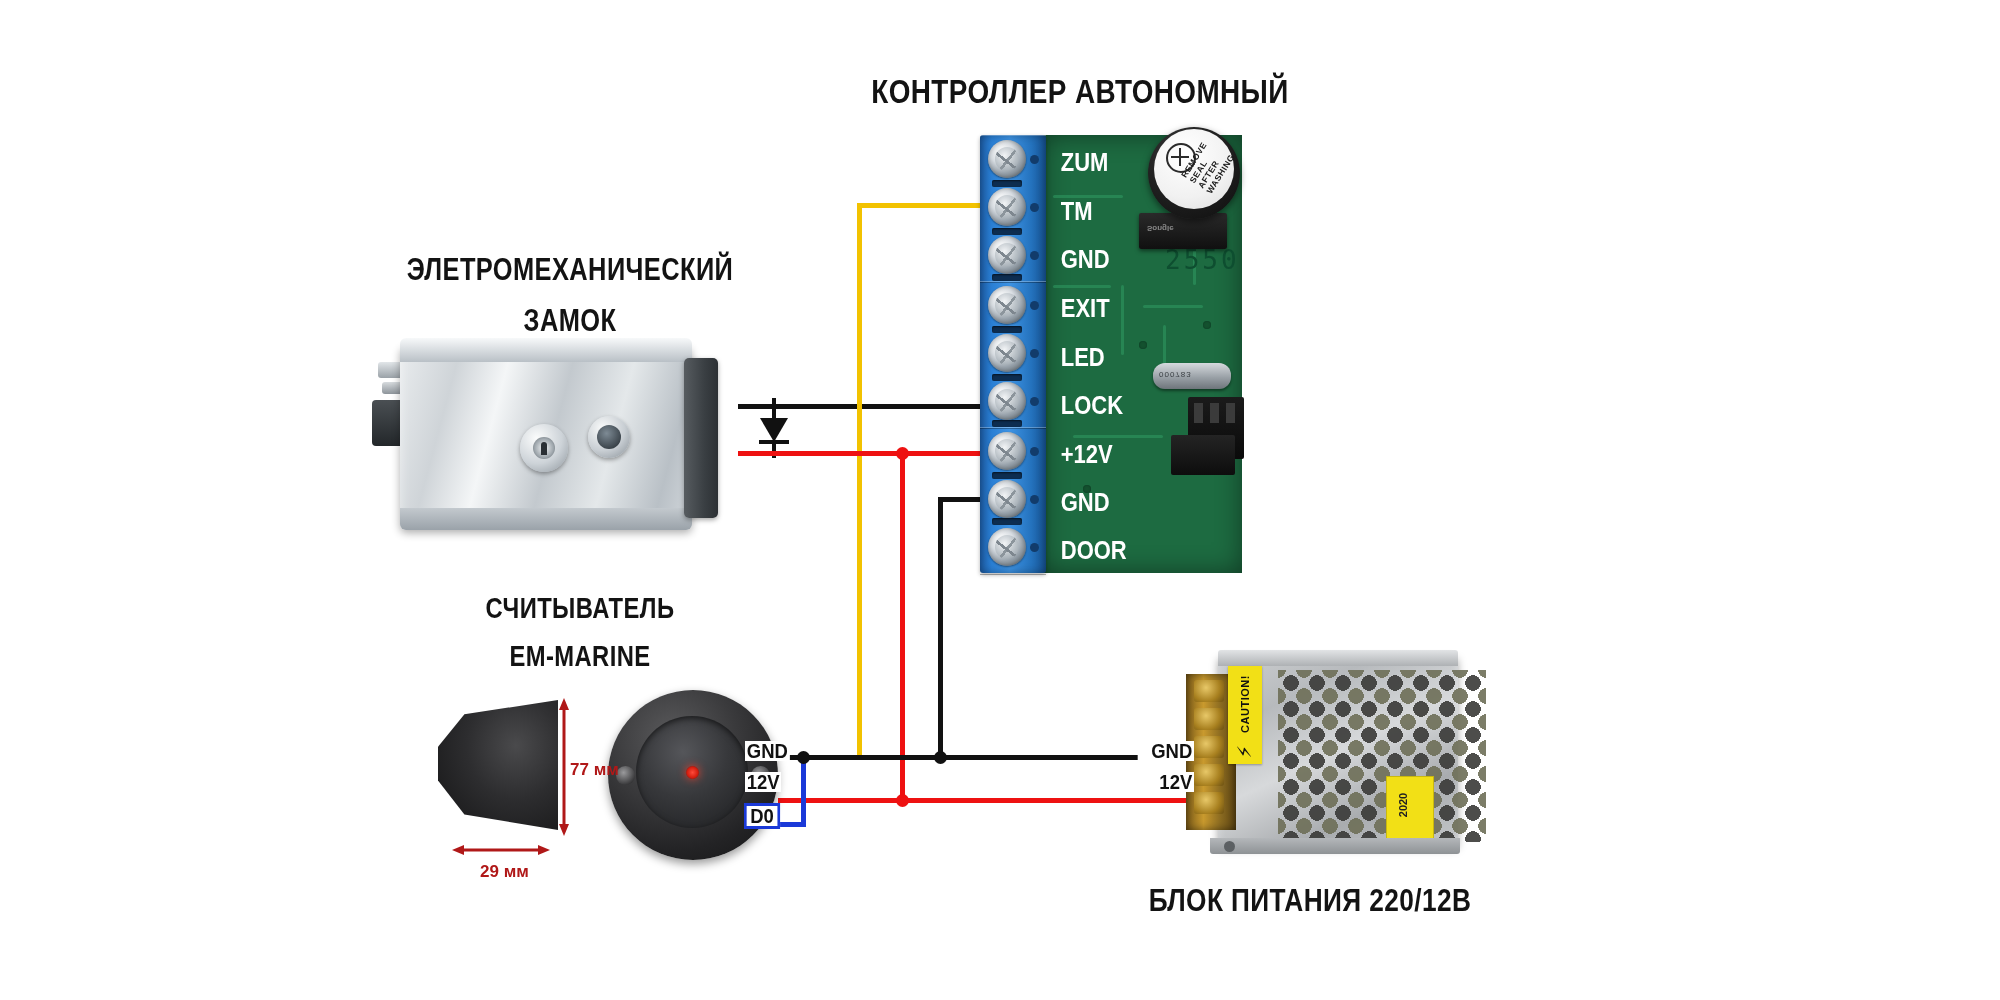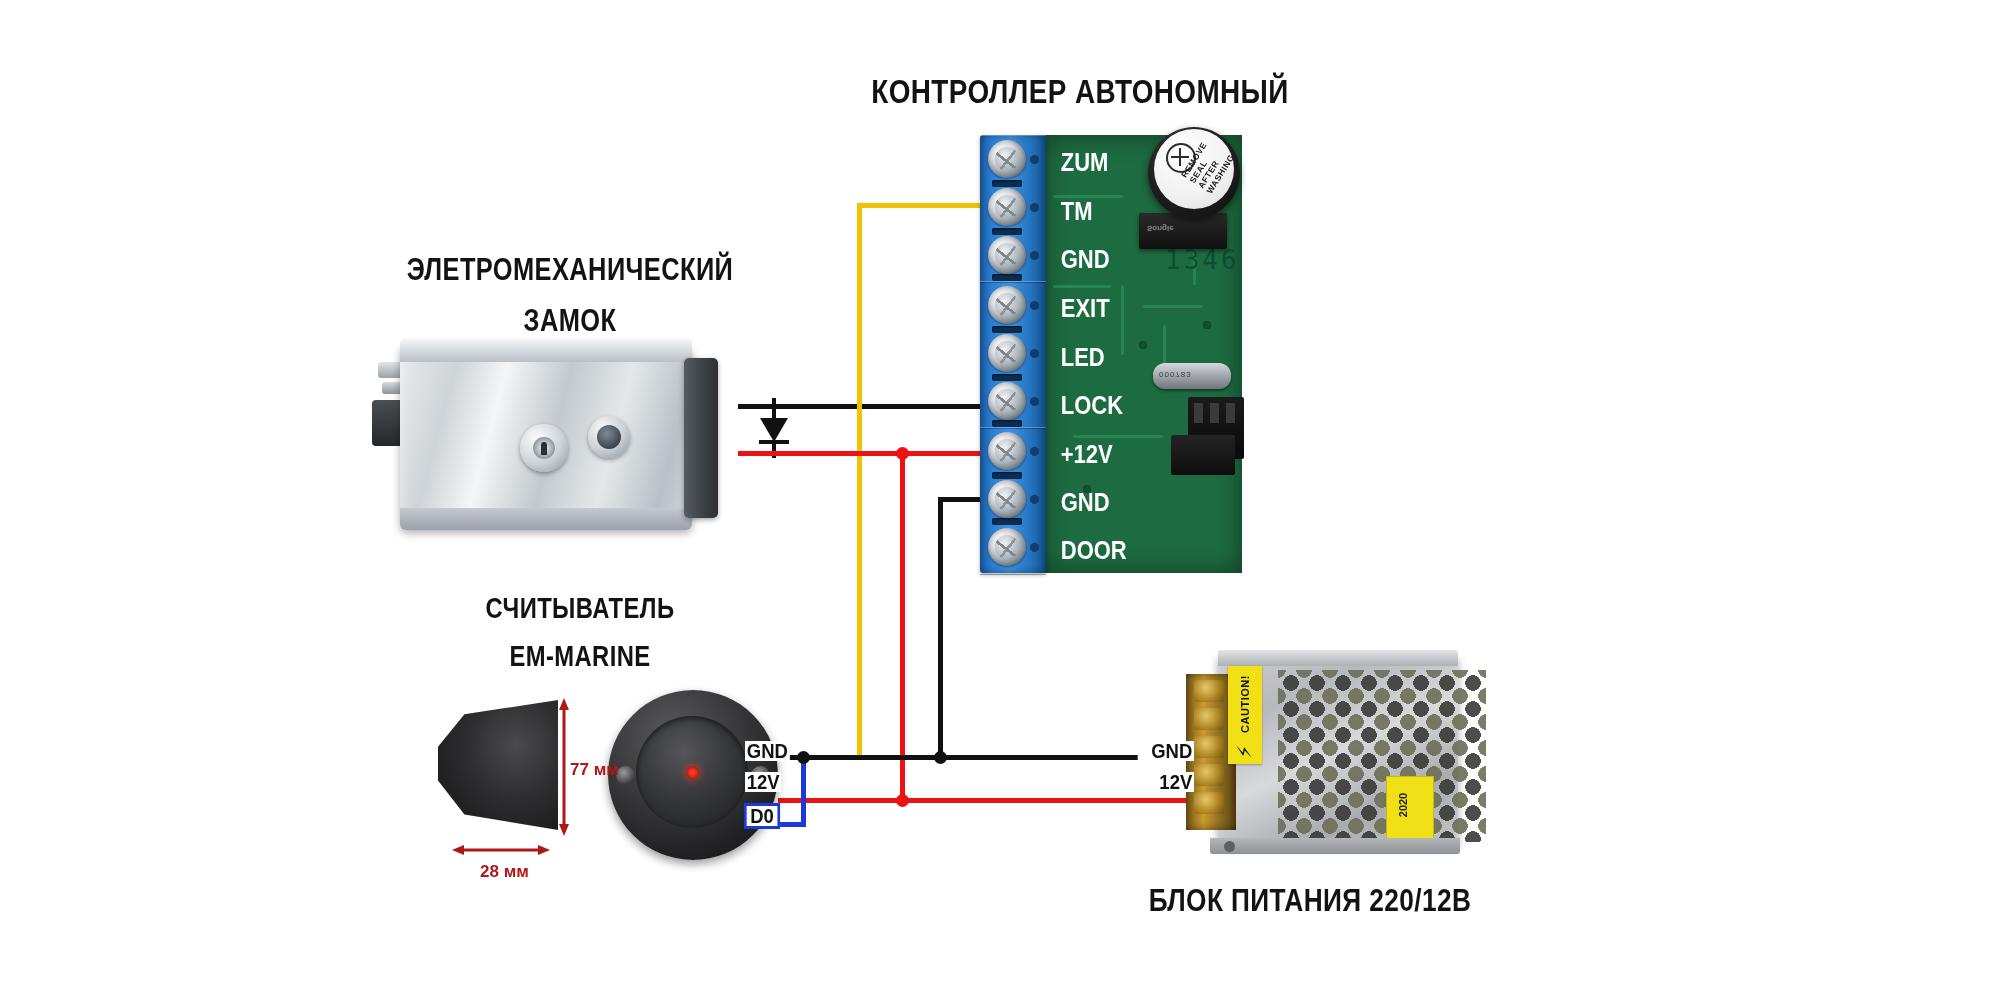--- a/index.html
+++ b/index.html
@@ -249,21 +249,21 @@
       <div class="trace" style="left:78px;top:150px;width:3px;height:70px;"></div>
       <div class="trace" style="left:100px;top:170px;width:60px;height:3px;"></div>
       <div class="trace" style="left:120px;top:190px;width:3px;height:50px;"></div>
       <div class="trace" style="left:30px;top:300px;width:90px;height:3px;"></div>
       <div class="trace" style="left:150px;top:60px;width:3px;height:90px;"></div>
       <div class="pad" style="left:96px;top:206px;width:8px;height:8px;"></div>
       <div class="pad" style="left:160px;top:186px;width:8px;height:8px;"></div>
       <div class="pad" style="left:40px;top:350px;width:8px;height:8px;"></div>
       <div class="pad" style="left:170px;top:300px;width:8px;height:8px;"></div>
 
-      <div id="dig">1346</div>
+      <div id="dig">2550</div>
 
       <div id="relay">
         <span>Songle</span>
       </div>
       <div id="xtal">
         <span>000783</span>
       </div>
       <div id="jumper">
         <div class="jp" style="left:6px;"></div>
         <div class="jp" style="left:22px;"></div>
@@ -362,21 +362,21 @@
   </div>
   <svg style="position:absolute;left:430px;top:690px;width:180px;height:200px;">
     <line x1="134" y1="16" x2="134" y2="138" stroke="#b01818" stroke-width="3"></line>
     <polygon points="134,8 129,20 139,20" fill="#b01818"></polygon>
     <polygon points="134,146 129,134 139,134" fill="#b01818"></polygon>
     <line x1="30" y1="160" x2="112" y2="160" stroke="#b01818" stroke-width="3"></line>
     <polygon points="22,160 34,155 34,165" fill="#b01818"></polygon>
     <polygon points="120,160 108,155 108,165" fill="#b01818"></polygon>
   </svg>
   <div class="dimtxt" style="left:570px;top:760px;">77 мм</div>
-  <div class="dimtxt" style="left:480px;top:862px;">28 мм</div>
+  <div class="dimtxt" style="left:480px;top:862px;">29 мм</div>
 
   <div class="pinlabel" style="left:745px;top:741px;">GND</div>
   <div class="pinlabel" style="left:745px;top:772px;">12V</div>
   <div class="pinlabel" style="left:744px;top:803px;border:3px solid #1a39d8;padding:0 4px;">D0</div>
 
   <div id="psu">
     <div id="psubody">
       <div id="vent"></div>
     </div>
     <div id="psutop"></div>

